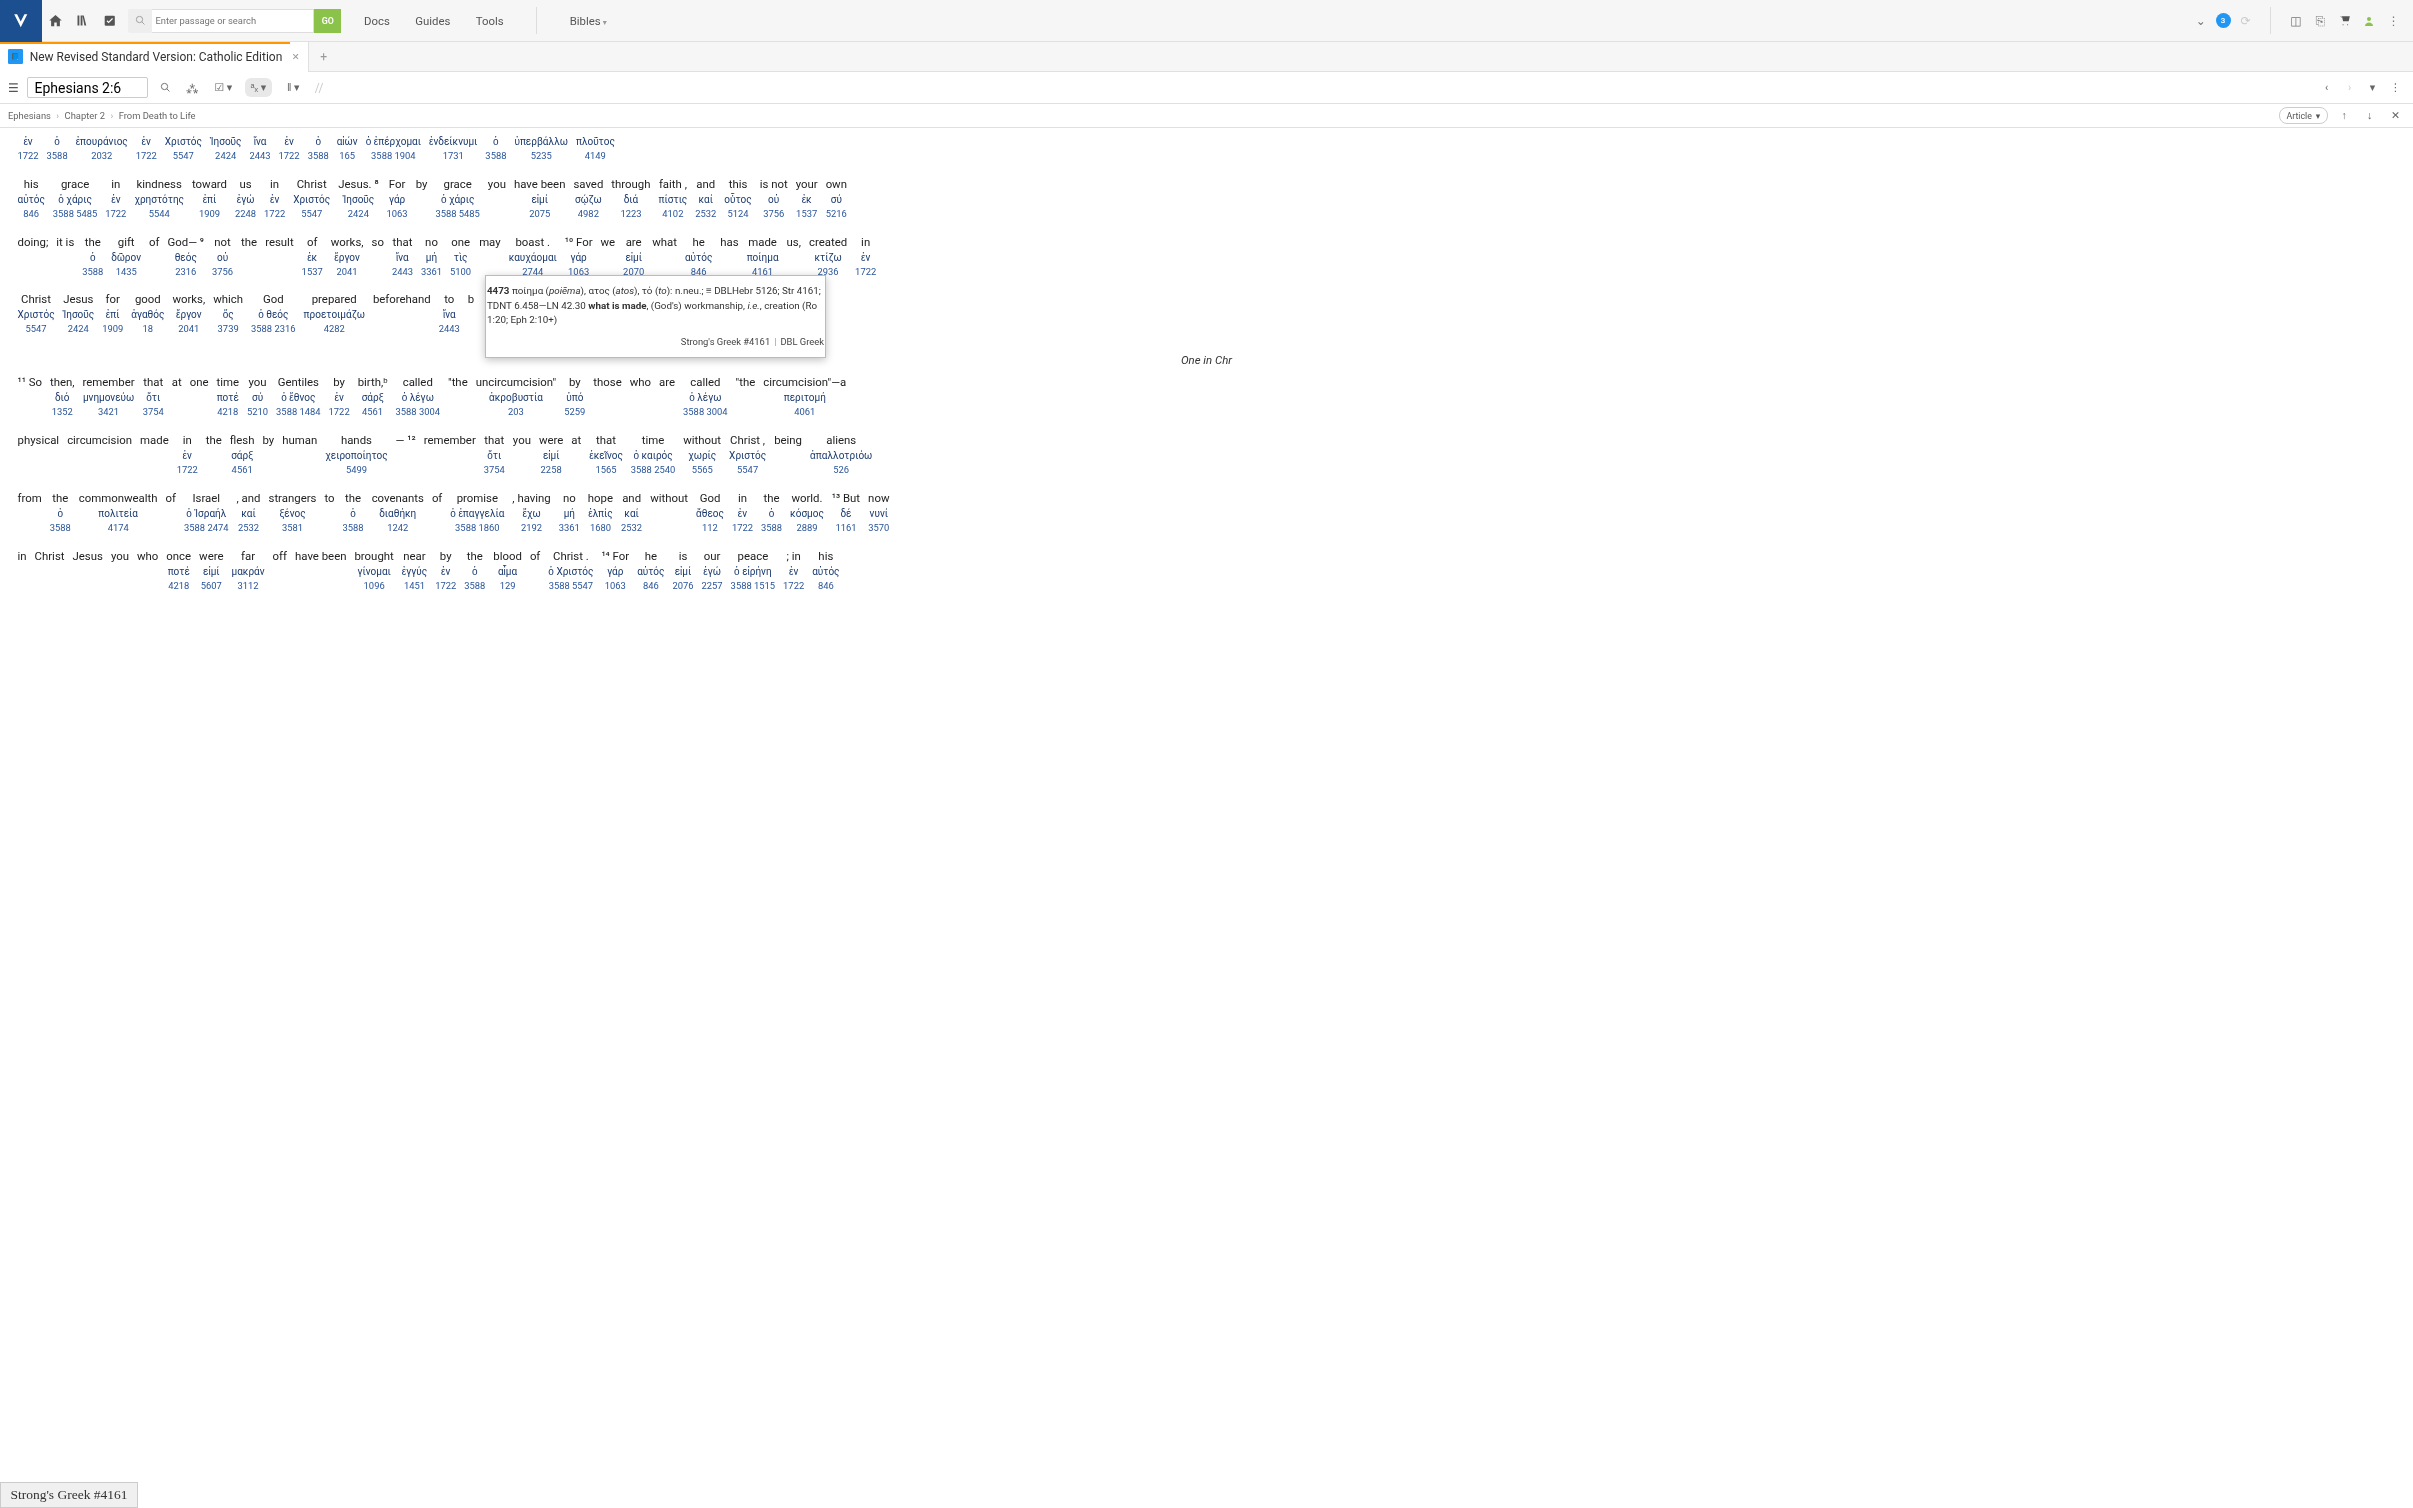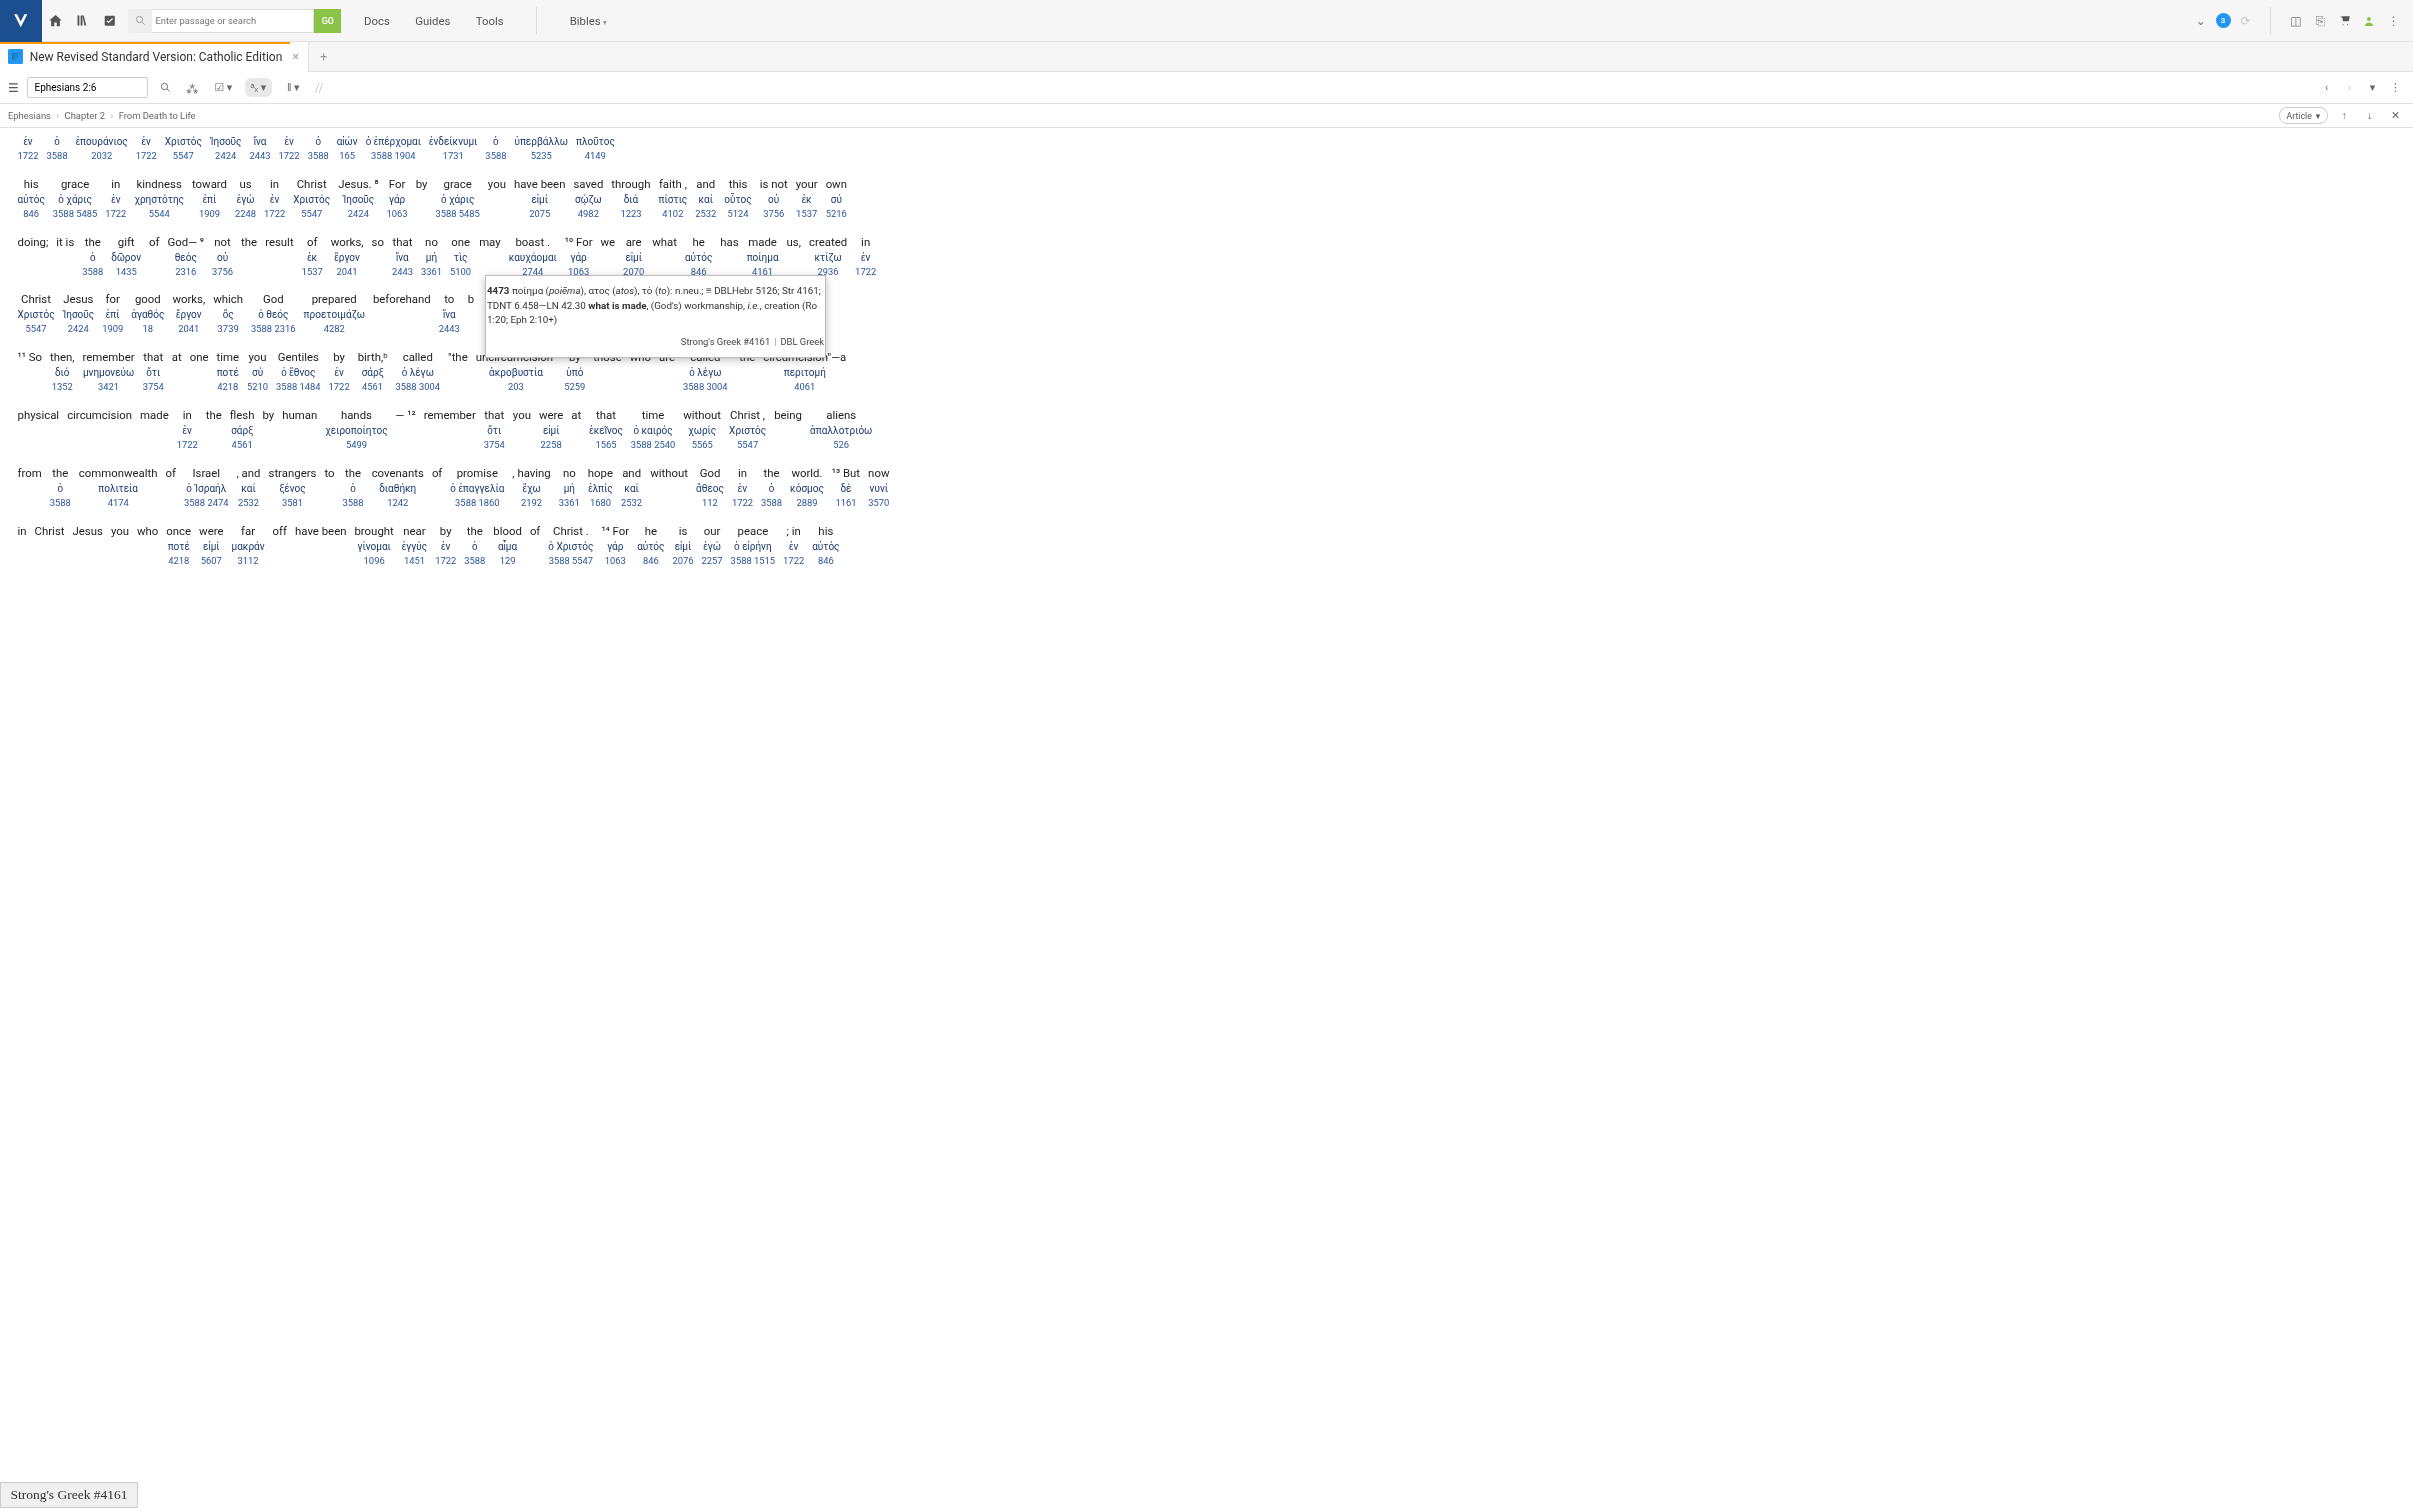--- a/index.html
+++ b/index.html
@@ -23,21 +23,21 @@
 .tabbar{display:flex;align-items:center;background:#f6f6f6;height:30px;border-bottom:0.7px solid #e0e0e0}
 .tabbar-accent{height:2px;background:#ff9800;position:absolute;top:42px;left:0;width:290px}
 .tab{display:flex;align-items:center;padding:0 8px;height:30px;gap:6.7px;background:#fff;border-right:0.7px solid #e0e0e0}
 .tab-icon{width:15px;height:15px;background:#2196f3;border-radius:1.3px;display:flex;align-items:center;justify-content:center;color:#fff;font-size:6.7px}
 .tab-title{font-size:12px;color:#333}
 .tab-close{color:#999;cursor:pointer;font-size:9.4px;margin-left:2.7px}
 .tab-add{width:30px;display:flex;align-items:center;justify-content:center;color:#999;cursor:pointer;font-size:12px}
 
 .toolbar{display:flex;align-items:center;height:32px;border-bottom:0.7px solid #e0e0e0;padding:0 8px;gap:8px}
 .hamburger{font-size:12px;color:#555;cursor:pointer}
-.ref-input{height:21.5px;width:121px;border:0.7px solid #ccc;border-radius:2px;padding:0 6.7px;font-size:10px}
+.ref-input{height:21.5px;width:121px;border:0.7px solid #ccc;border-radius:2px;padding:0 6.7px;font-size:14px}
 .tb-icon{width:19px;height:19px;display:flex;align-items:center;justify-content:center;color:#666;cursor:pointer;font-size:10.8px}
 .tb-icon.active{background:#e8e8e8;border-radius:6px}
 .tb-icon.dd{width:27px}
 .tb-sep{color:#ccc;font-size:12px}
 .tb-right{margin-left:auto;display:flex;align-items:center;gap:4px}
 
 .breadcrumb{display:flex;align-items:center;height:24px;border-bottom:0.7px solid #e0e0e0;padding:0 8px;font-size:9.4px;color:#666;justify-content:space-between}
 .bc-left{display:flex;align-items:center;gap:5.4px}
 .bc-sep{color:#aaa}
 .bc-right{display:flex;align-items:center;gap:6.7px}
@@ -551,20 +551,21 @@
         <div class="eng">to</div>
         <div class="grk">ἵνα</div>
         <div class="num">2443</div>
       </div>
       <div class="word-col">
         <div class="eng">b</div>
         <div class="grk"></div>
         <div class="num"></div>
       </div>
     </div>
+    <div class="section-title">One in Chr</div>
     <div class="interlinear-row">
       <div class="word-col">
         <div class="eng">¹¹ So</div>
         <div class="grk"></div>
         <div class="num"></div>
       </div>
       <div class="word-col">
         <div class="eng">then,</div>
         <div class="grk">διό</div>
         <div class="num">1352</div>

